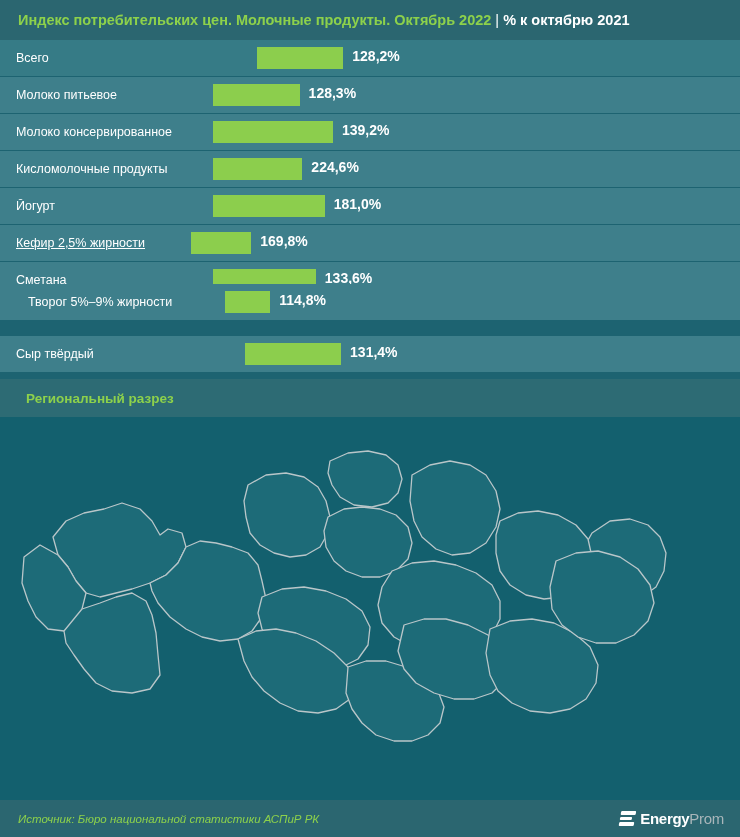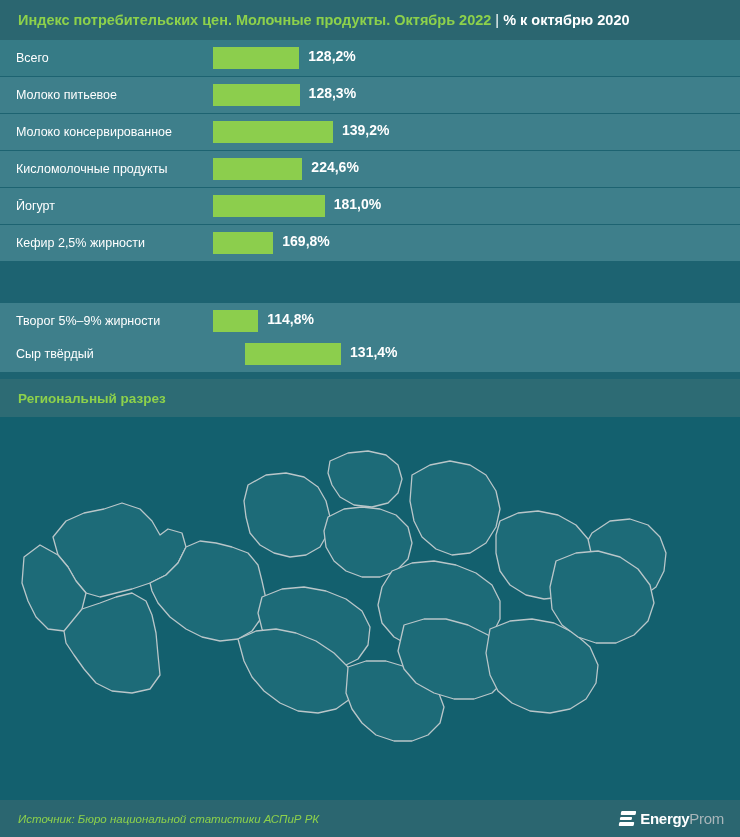--- a/index.html
+++ b/index.html
@@ -42,21 +42,21 @@
   .bar-value {
     position:absolute; top:8px; color:#ffffff;
     font-size:14px; font-weight:bold; white-space:nowrap;
   }
 
   
   .region-header {
     position:absolute; left:0; top:379px; width:740px; height:38px;
     background:#2d6b74; display:flex; align-items:center;
   }
-  .region-header span { padding-left:18px; color:#8dd14b; font-size:13.5px; font-weight:bold; }
+  .region-header span { padding-left:26px; color:#8dd14b; font-size:13.5px; font-weight:bold; }
 
   
   .map-wrap { position:absolute; left:0; top:417px; width:740px; height:383px; background:#13606e; overflow:hidden; }
   .map-svg { position:absolute; left:0; top:0; }
 
   
   .footer {
     position:absolute; left:0; top:800px; width:740px; height:37px;
     background:#2b6670; display:flex; align-items:center; justify-content:space-between;
   }
@@ -70,26 +70,26 @@
   .logo-text { font-size:15px; font-weight:bold; color:#ffffff; letter-spacing:-0.3px; }
   .logo-text .prom { color:#a9b6ba; font-weight:normal; }
 </style>
 </head>
 <body>
 
 <div class="page">
 
   <div class="header">
     <div class="header-title">
-      <span class="t-green">Индекс потребительских цен. Молочные продукты. Октябрь 2022</span><span class="t-sep">|</span><span class="t-white">% к октябрю 2020</span>
+      <span class="t-green">Индекс потребительских цен. Молочные продукты. Октябрь 2022</span><span class="t-sep">|</span><span class="t-white">% к октябрю 2021</span>
     </div>
   </div>
 
   <div class="bars" id="bar-chart">
-      <div class="bar-row alt" style="top: 0px;">
+      <div class="bar-row alt" style="top: 0px; gap: 44px;">
         <div class="bar-label" style="width: 213px;">Всего</div>
         <div class="bar-track">
           <div class="bar-fill" style="width: 86.292px;"></div>
           <div class="bar-value" style="left: 95.292px;">128,2%</div>
         </div>
       </div>
       <div class="bar-row" style="top: 37px;">
         <div class="bar-label" style="width: 213px;">Молоко питьевое</div>
         <div class="bar-track">
           <div class="bar-fill" style="width: 86.598px;"></div>
@@ -111,27 +111,34 @@
         </div>
       </div>
       <div class="bar-row" style="top: 148px;">
         <div class="bar-label" style="width: 213px;">Йогурт</div>
         <div class="bar-track">
           <div class="bar-fill" style="width: 111.69px;"></div>
           <div class="bar-value" style="left: 120.69px;">181,0%</div>
         </div>
       </div>
       <div class="bar-row" style="top: 185px;">
-        <div class="bar-label" style="width: 213px;">Кефир 2,5% жирности</div>
+        <div class="bar-label" style="width: 191px; text-decoration: underline;">Кефир 2,5% жирности</div>
         <div class="bar-track">
           <div class="bar-fill" style="width: 60.282px;"></div>
           <div class="bar-value" style="left: 69.282px;">169,8%</div>
         </div>
       </div>
-      <div class="bar-row" style="top: 263px;">
+      <div class="bar-row" style="top: 222px;">
+        <div class="bar-label" style="width: 213px;">Сметана</div>
+        <div class="bar-track">
+          <div class="bar-fill" style="width: 102.816px;"></div>
+          <div class="bar-value" style="left: 111.816px;">133,6%</div>
+        </div>
+      </div>
+      <div class="bar-row" style="top: 244px; padding-left: 12px;">
         <div class="bar-label" style="width: 213px;">Творог 5%–9% жирности</div>
         <div class="bar-track">
           <div class="bar-fill" style="width: 45.288px;"></div>
           <div class="bar-value" style="left: 54.288px;">114,8%</div>
         </div>
       </div>
       <div class="bar-row" style="top: 296px; gap: 32px;">
         <div class="bar-label" style="width: 213px;">Сыр твёрдый</div>
         <div class="bar-track">
           <div class="bar-fill" style="width: 96.084px;"></div>

